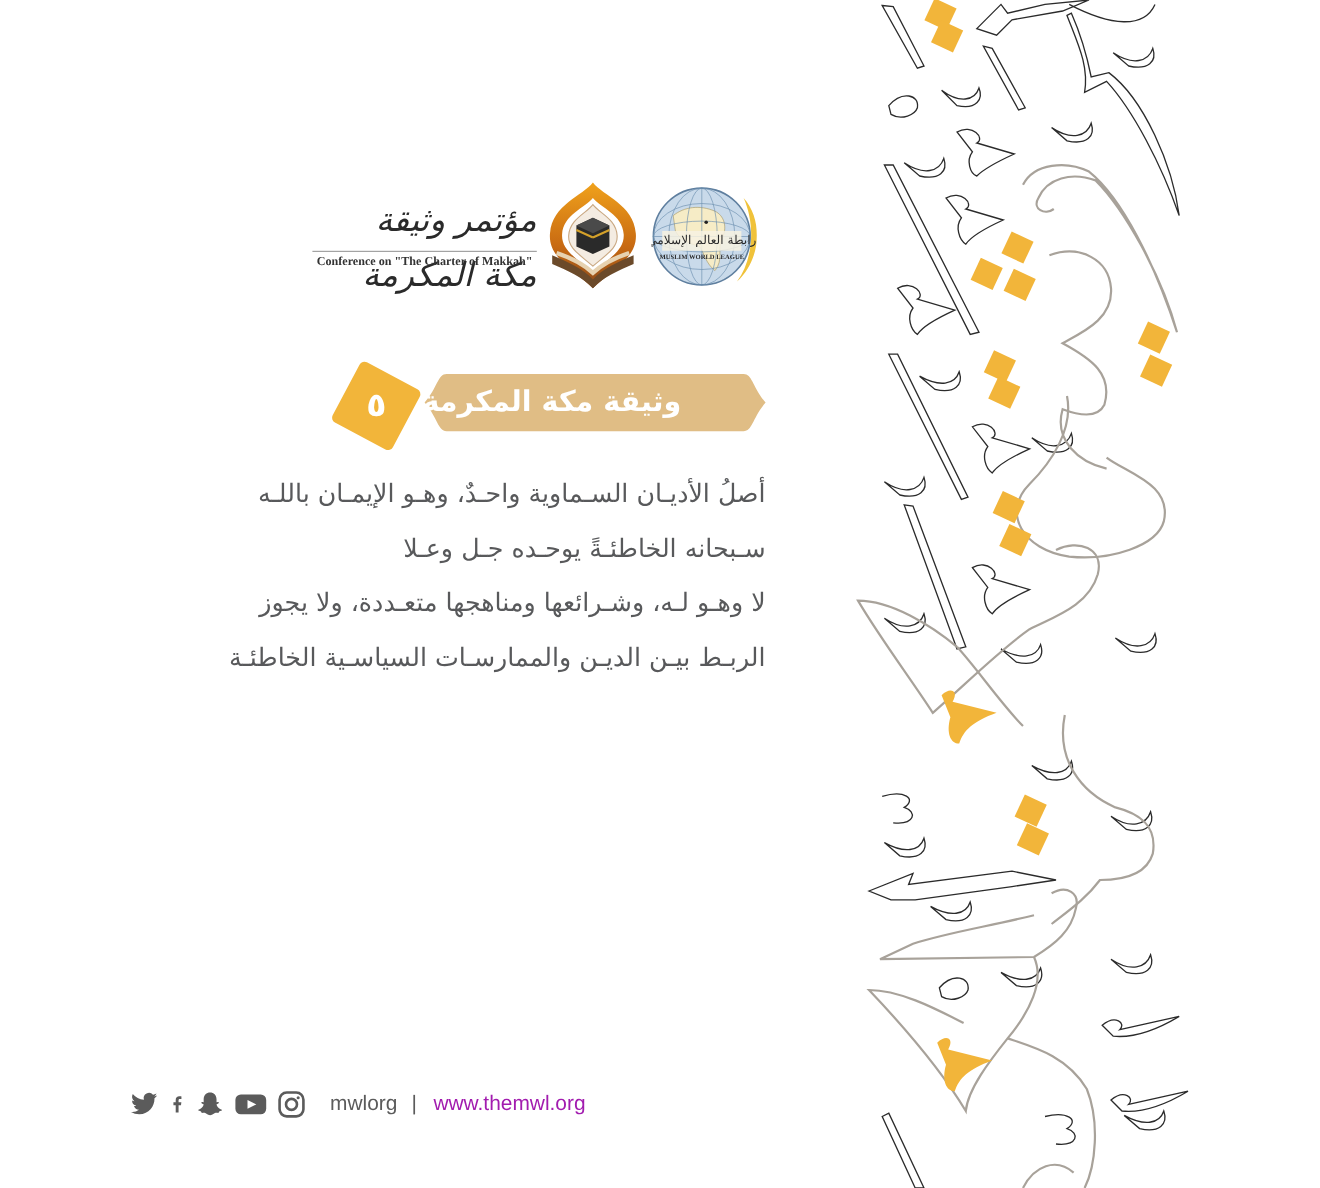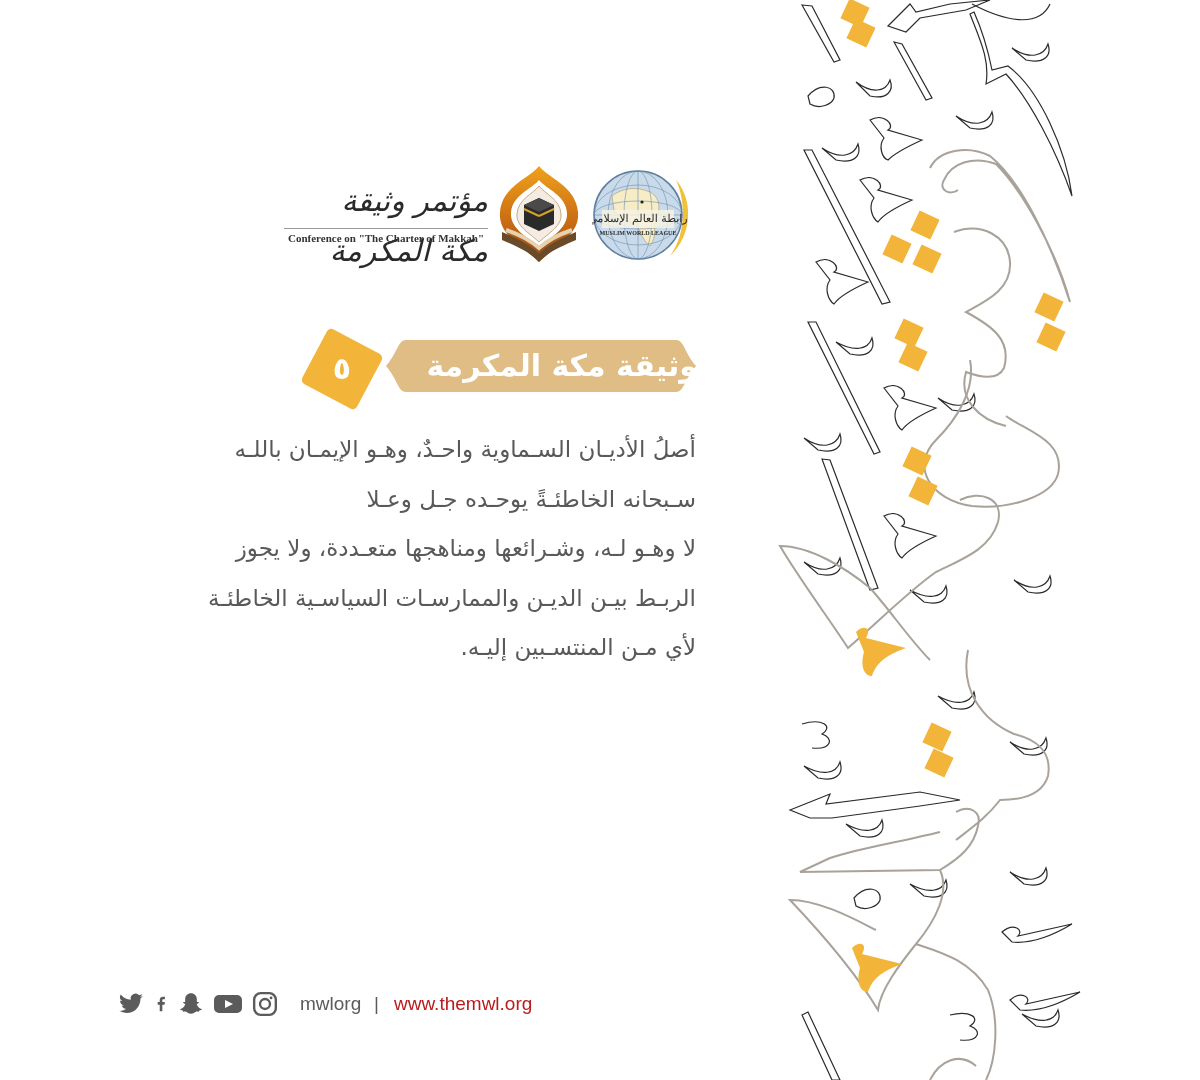--- a/index.html
+++ b/index.html
@@ -17,34 +17,34 @@
              font-family:"Liberation Serif", serif; font-weight:bold; font-size:11px; color:#333; white-space:nowrap; }
   .emblem { left:496px; top:164px; width:86px; height:100px; }
   .globe { left:592px; top:166px; width:96px; height:98px; }
 
   
   .num-tile { left:311px; top:338px; width:62px; height:62px; background:#f2b53a; border-radius:5px;
               transform:rotate(28deg); }
   .num-text { left:311px; top:338px; width:62px; height:62px; text-align:center; line-height:62px;
               color:#ffffff; font-weight:bold; font-size:30px; }
   .banner { left:384px; top:338px; width:314px; height:56px; }
-  .banner-text { left:384px; top:338px; width:314px; height:56px; text-align:right; line-height:56px;
-                 direction:rtl; color:#ffffff; font-weight:bold; font-size:30px; }
+  .banner-text { left:384px; top:338px; width:314px; height:56px; text-align:left; line-height:56px;
+                 direction:rtl; color:#ffffff; font-weight:bold; font-size:26px; }
 
   
   .body-text { left:120px; top:425px; width:576px; direction:rtl; text-align:right;
                color:#58595b; font-size:23px; line-height:49.5px; }
   .body-text div { white-space:nowrap; }
 
   
   .footer { left:118px; top:990px; height:28px; display:flex; align-items:center; gap:0; }
   .ficon { width:26px; height:26px; display:inline-block; margin-right:9px; }
   .handle { left:300px; top:990px; font-family:Liberation Sans, sans-serif; font-size:19px; color:#5b5b5b; line-height:28px; }
   .sep { left:374px; top:990px; font-family:"Liberation Sans", sans-serif; font-size:19px; color:#5b5b5b; line-height:28px; }
-  .site { left:394px; top:990px; font-family:"Liberation Sans", sans-serif; font-size:19px; color:#b91c1c; line-height:28px; }
+  .site { left:394px; top:990px; font-family:"Liberation Sans", sans-serif; font-size:19px; color:#a21caf; line-height:28px; }
 
   .deco { left:760px; top:0; width:440px; height:1080px; }
 </style>
 </head>
 <body>
 
 <div class="abs conf-logo">
   <div class="conf-ar">مؤتمر وثيقة مكة المكرمة</div>
   <div class="conf-rule"></div>
   <div class="conf-en">Conference on "The Charter of Makkah"</div>
@@ -93,21 +93,20 @@
 <svg class="abs banner" viewBox="0 0 314 56" preserveAspectRatio="none">
   <path d="M22 2 L292 2 C300 2 300 14 312 28 C300 42 300 54 292 54 L22 54 C14 54 14 42 2 28 C14 14 14 2 22 2 Z" fill="#e0bd85"></path>
 </svg>
 <div class="abs banner-text">وثيقة مكة المكرمة</div>
 
 <div class="abs body-text">
   <div>أصلُ الأديـان السـماوية واحـدٌ، وهـو الإيمـان باللـه</div>
   <div>سـبحانه الخاطئـةً يوحـده جـل وعـلا</div>
   <div>لا وهـو لـه، وشـرائعها ومناهجها متعـددة، ولا يجوز</div>
   <div>الربـط بيـن الديـن والممارسـات السياسـية الخاطئـة</div>
-  <div>لأي مـن المنتسـبين إليـه.</div>
 </div>
 
 <div class="abs footer">
   <svg class="ficon" viewBox="0 0 24 24">
     <path fill="#5b5b5b" d="M23 4.6c-.8.4-1.7.6-2.6.7.9-.6 1.6-1.4 2-2.5-.9.5-1.9.9-2.9 1.1A4.5 4.5 0 0 0 11.8 8 12.8 12.8 0 0 1 2.5 3.3a4.5 4.5 0 0 0 1.4 6 4.5 4.5 0 0 1-2-.6v.1a4.5 4.5 0 0 0 3.6 4.4 4.5 4.5 0 0 1-2 .1 4.5 4.5 0 0 0 4.2 3.1A9 9 0 0 1 1 18.3 12.8 12.8 0 0 0 7.9 20.3c8.3 0 12.8-6.9 12.8-12.8v-.6c.9-.6 1.6-1.4 2.3-2.3z"></path>
   </svg>
   <svg class="ficon" viewBox="0 0 24 24" style="width:16px">
     <path fill="#5b5b5b" d="M14 23V13h3.3l.5-4H14V6.6c0-1.1.3-1.9 1.9-1.9h2V1.2c-.4 0-1.6-.2-2.9-.2-2.9 0-4.9 1.8-4.9 5V9H7v4h3.1v10z"></path>
   </svg>
   <svg class="ficon" viewBox="0 0 24 24">

